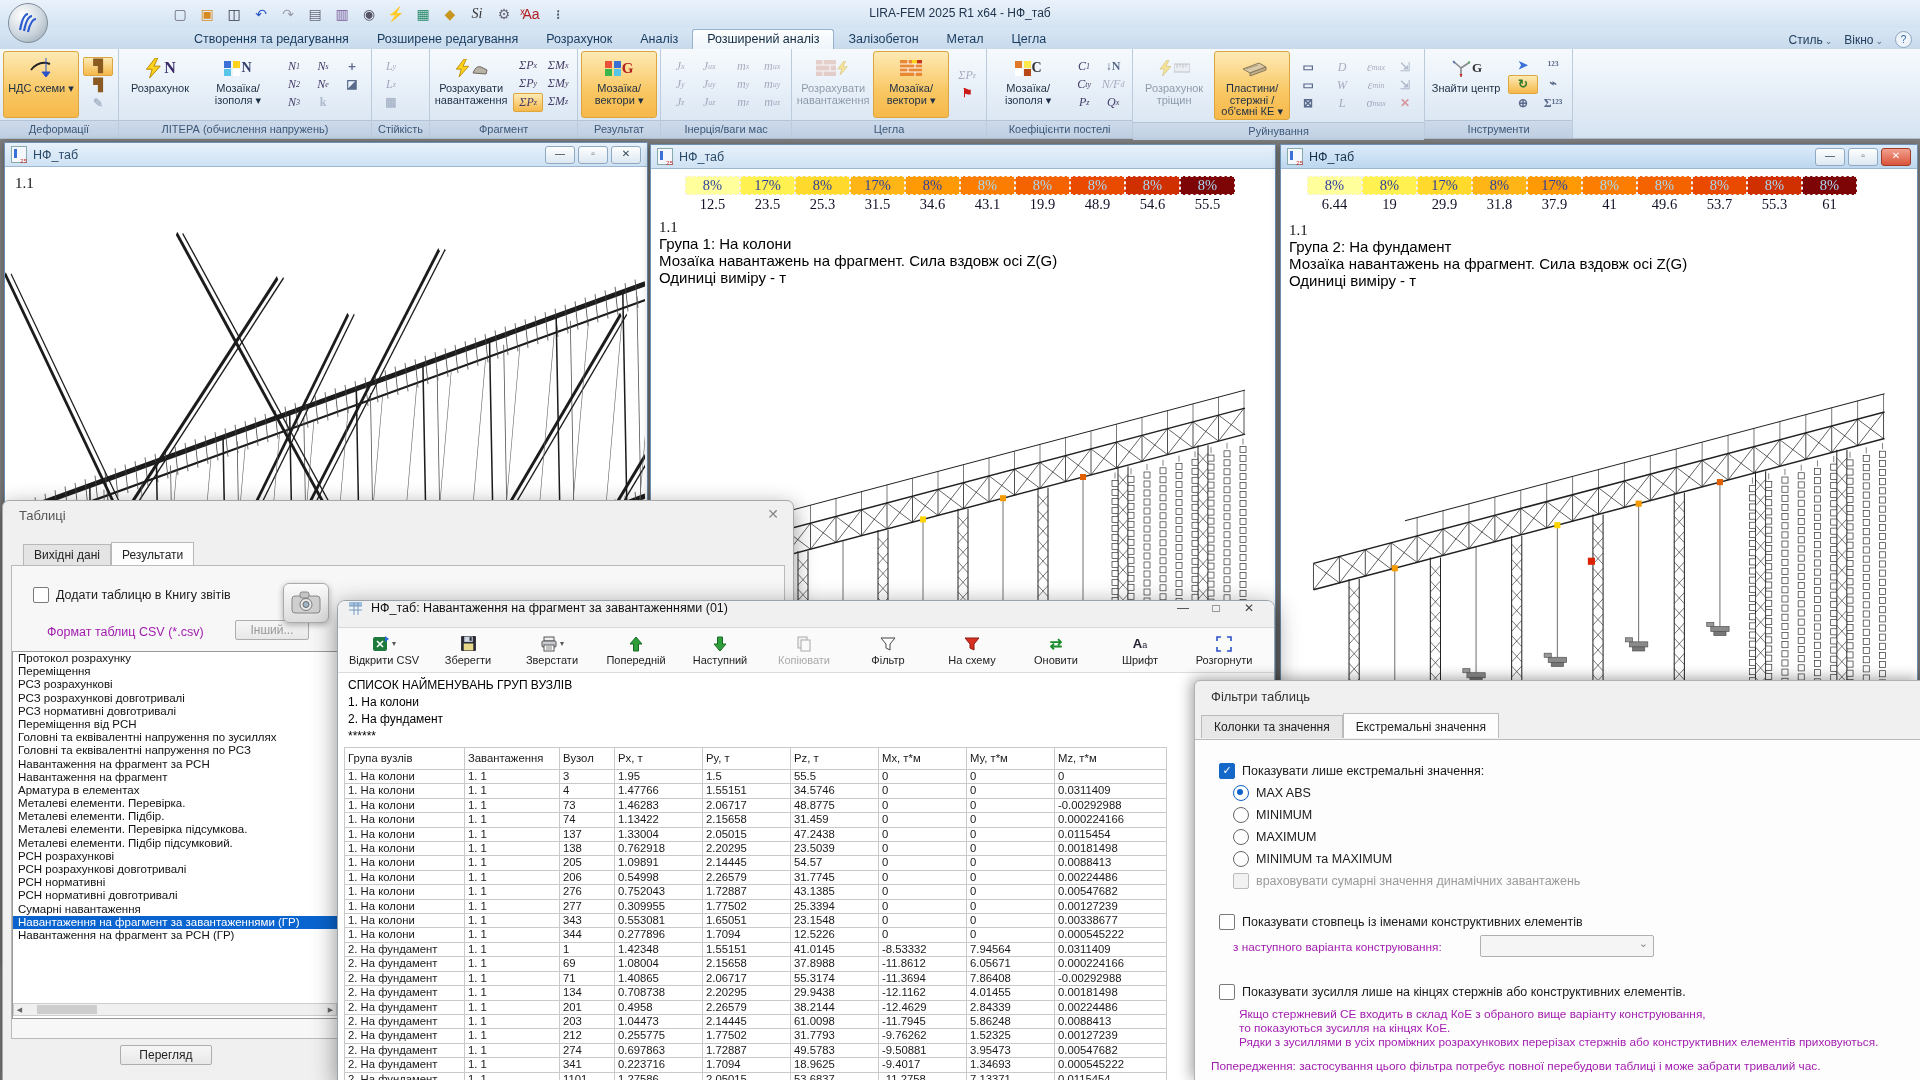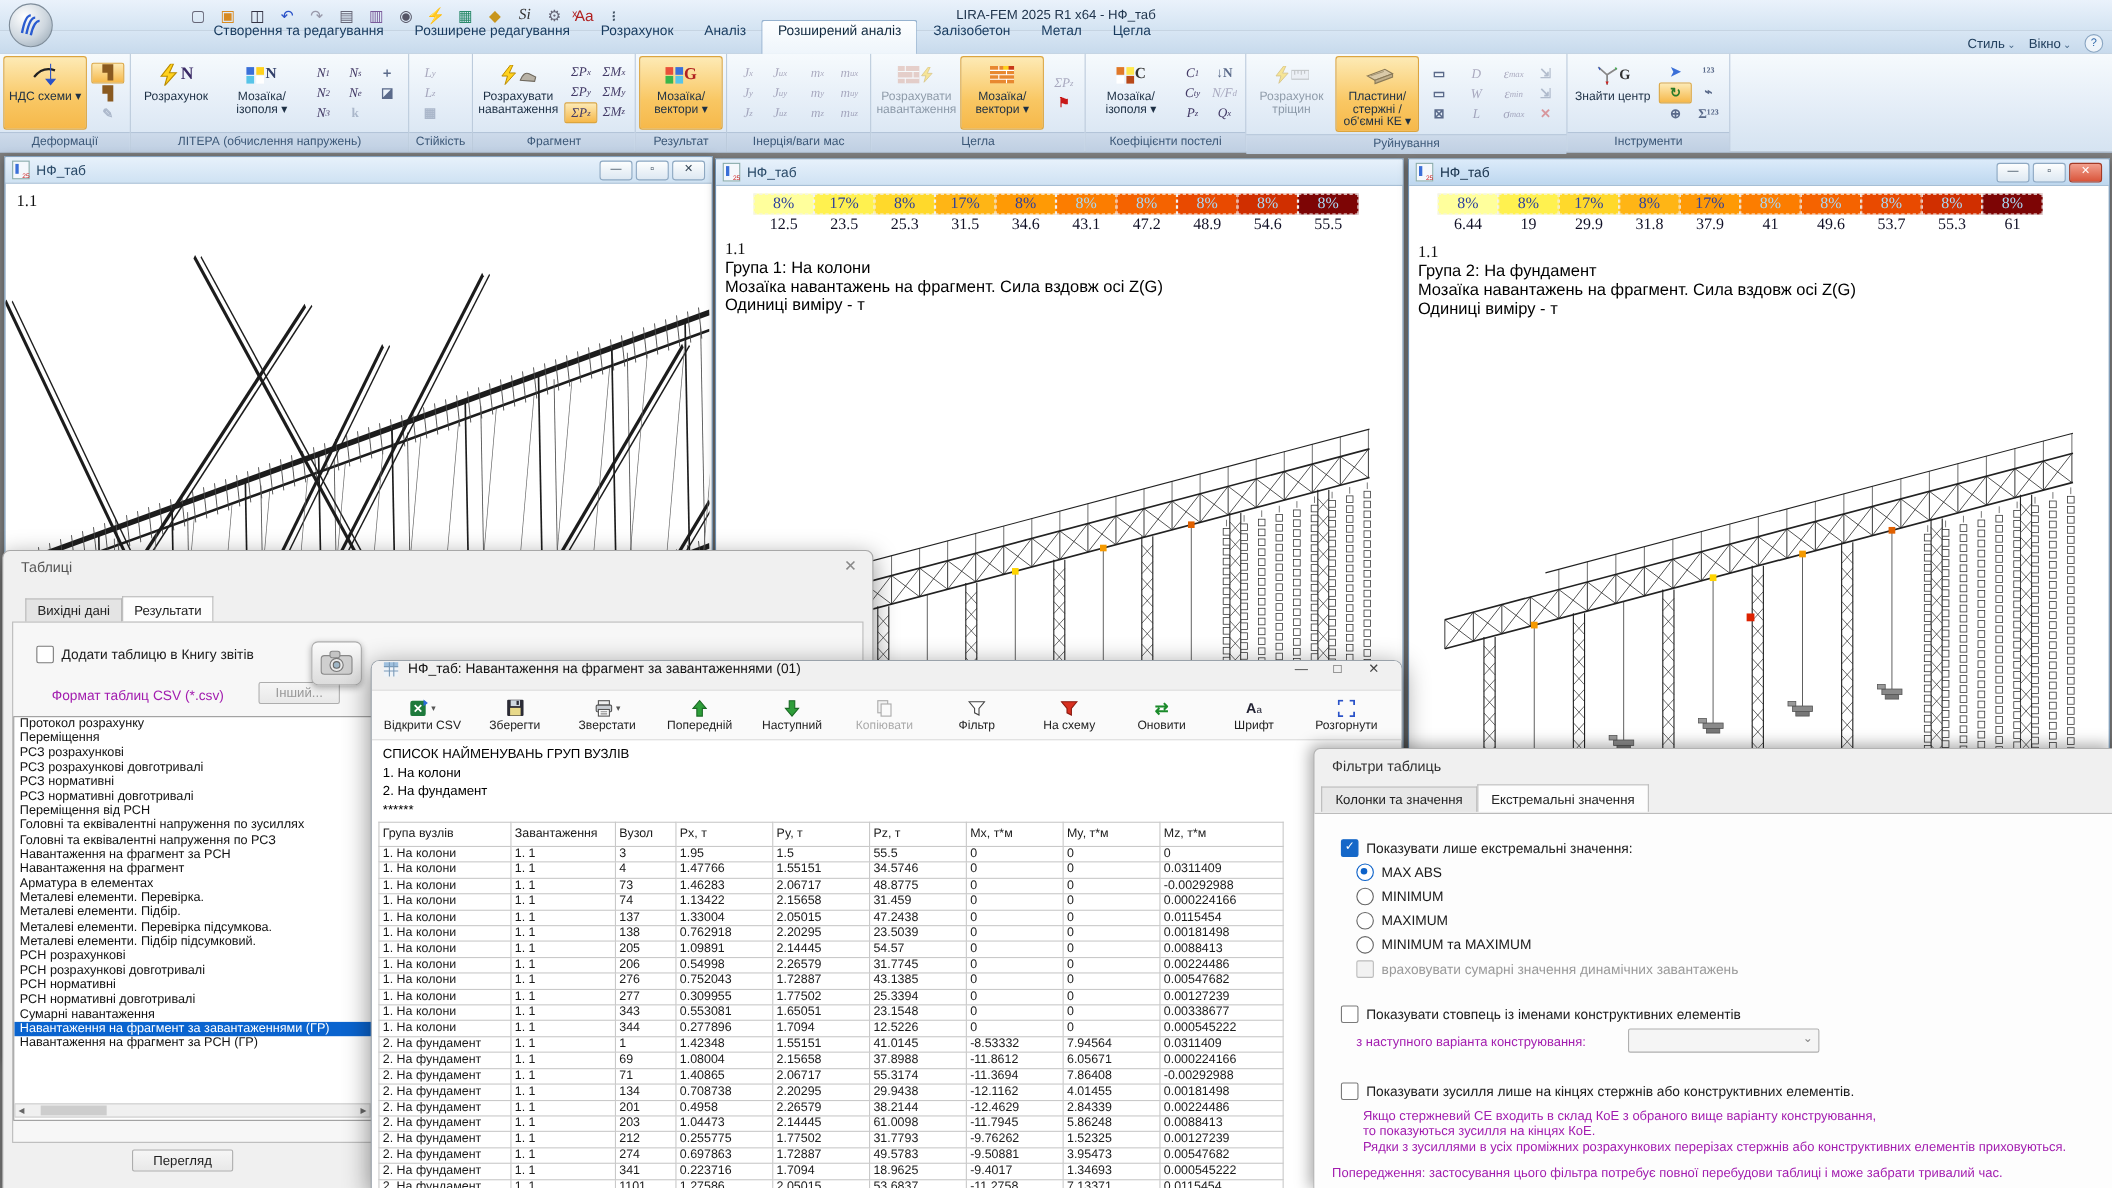--- a/index.html
+++ b/index.html
@@ -12,21 +12,21 @@
   .apptitle{position:absolute;left:0;right:0;top:6px;text-align:center;font-size:12px;color:#20354d;}
   .applogo{position:absolute;left:8px;top:3px;width:38px;height:38px;z-index:60;border-radius:50%;
     background:radial-gradient(circle at 35% 30%,#ffffff,#cdd6de 55%,#8fa0ae);
     border:1px solid #7e8c99;display:flex;align-items:center;justify-content:center;
     color:#2a5bd0;font-weight:bold;font-size:15px;font-family:"Liberation Serif",serif;}
   .qat{position:absolute;left:170px;top:3px;display:flex;gap:7px;align-items:center;height:22px;}
   .qat .qi{display:inline-flex;align-items:center;justify-content:center;width:20px;height:20px;
     font-size:14px;line-height:20px;border-radius:3px;}
   .tabsrow{position:absolute;left:0;top:28px;width:1920px;height:21px;
     background:linear-gradient(#d8e6f4,#c7daec);display:flex;align-items:flex-end;padding-left:180px;box-sizing:border-box;}
-  .rtab{padding:2px 14px 14px;font-size:12.5px;color:#173a5e;cursor:default;white-space:nowrap;}
+  .rtab{padding:2px 14px 3px;font-size:12.5px;color:#173a5e;cursor:default;white-space:nowrap;}
   .rtab.active{background:linear-gradient(#fdfeff,#eef5fb);border:1px solid #96b2cf;border-bottom:none;
     border-radius:3px 3px 0 0;color:#10293f;}
   .tabsright{position:absolute;right:8px;top:31px;display:flex;gap:12px;font-size:12px;color:#23415f;align-items:center;}
   .tabsright .chev{font-size:9px;color:#4a6a8a;margin-left:2px;}
   .helpdot{width:15px;height:15px;border-radius:50%;background:#eef4fa;border:1px solid #8aa6c2;
     color:#2a64a8;font-size:10px;display:inline-flex;align-items:center;justify-content:center;}
   
   .ribbon{position:absolute;left:0;top:49px;width:1920px;height:89px;
     background:linear-gradient(#f6fafd,#e4edf7 55%,#d5e3f1);border-bottom:1px solid #aebfd2;
     display:flex;align-items:stretch;}
@@ -764,21 +764,21 @@
         <div class="scell" style="background: rgb(208, 47, 0); color: rgb(169, 217, 244);">8%</div>
         <div class="scell" style="background: rgb(125, 5, 5); color: rgb(169, 217, 244);">8%</div>
       </div>
     <div class="svals" id="svalsM" style="left:34px;top:51px">
         <div class="sval">12.5</div>
         <div class="sval">23.5</div>
         <div class="sval">25.3</div>
         <div class="sval">31.5</div>
         <div class="sval">34.6</div>
         <div class="sval">43.1</div>
-        <div class="sval">47.2</div>
+        <div class="sval">19.9</div>
         <div class="sval">48.9</div>
         <div class="sval">54.6</div>
         <div class="sval">55.5</div>
       </div>
     <div class="corner-label" style="left:8px;top:74px">1.1</div>
     <div class="caption" style="left:8px;top:90px">Група 1: На колони
 Мозаїка навантажень на фрагмент. Сила вздовж осі Z(G)
 Одиниці виміру - т</div>
     <div class="viewport" id="vpM" style="left:2px;top:140px;width:620px;height:478px"><svg width="100%" height="100%" viewBox="0 0 620 460" preserveAspectRatio="xMidYMin meet">
           <line x1="30.0" y1="298.0" x2="592.0" y2="149.1" stroke="#222" stroke-width="1.5"></line>
@@ -2045,21 +2045,20 @@
       <span>Додати таблицю в Книгу звітів</span>
     </div>
     <div class="note" style="left:44px;top:124px;font-size:12.5px">Формат таблиц</div>
     <div class="note" style="left:136px;top:124px;font-size:12.5px">CSV (*.csv)</div>
     <div class="btn dim" style="position:absolute;left:232px;top:119px;width:44px">Інший...</div>
     <div class="listbox" id="dlgList" style="left:9px;top:150px;width:640px;height:366px">
         <div class="li">Протокол розрахунку</div>
         <div class="li">Переміщення</div>
         <div class="li">РСЗ розрахункові</div>
         <div class="li">РСЗ розрахункові довготривалі</div>
-        <div class="li">РСЗ нормативні</div>
         <div class="li">РСЗ нормативні довготривалі</div>
         <div class="li">Переміщення від РСН</div>
         <div class="li">Головні та еквівалентні напруження по зусиллях</div>
         <div class="li">Головні та еквівалентні напруження по РСЗ</div>
         <div class="li">Навантаження на фрагмент за РСН</div>
         <div class="li">Навантаження на фрагмент</div>
         <div class="li">Арматура в елементах</div>
         <div class="li">Металеві елементи. Перевірка.</div>
         <div class="li">Металеві елементи. Підбір.</div>
         <div class="li">Металеві елементи. Перевірка підсумкова.</div>

